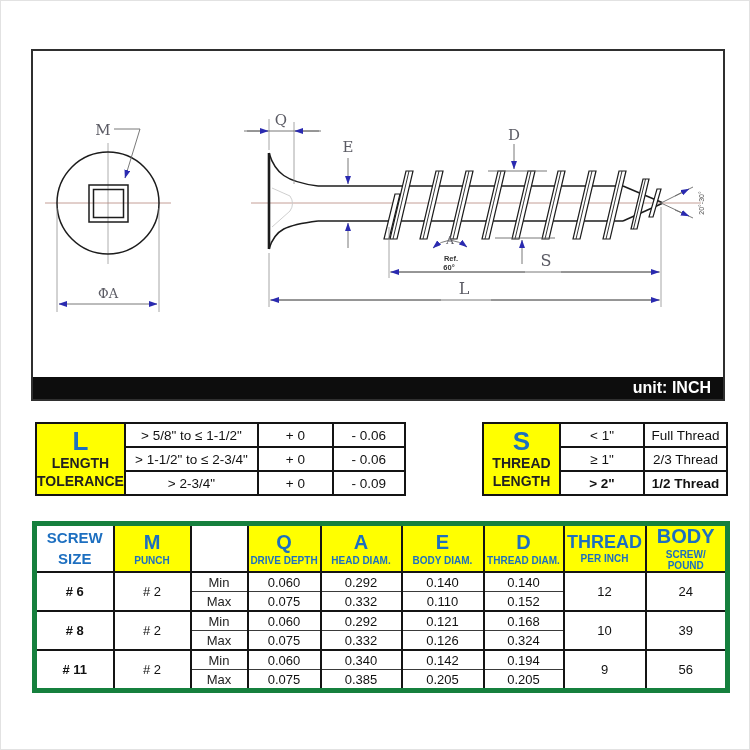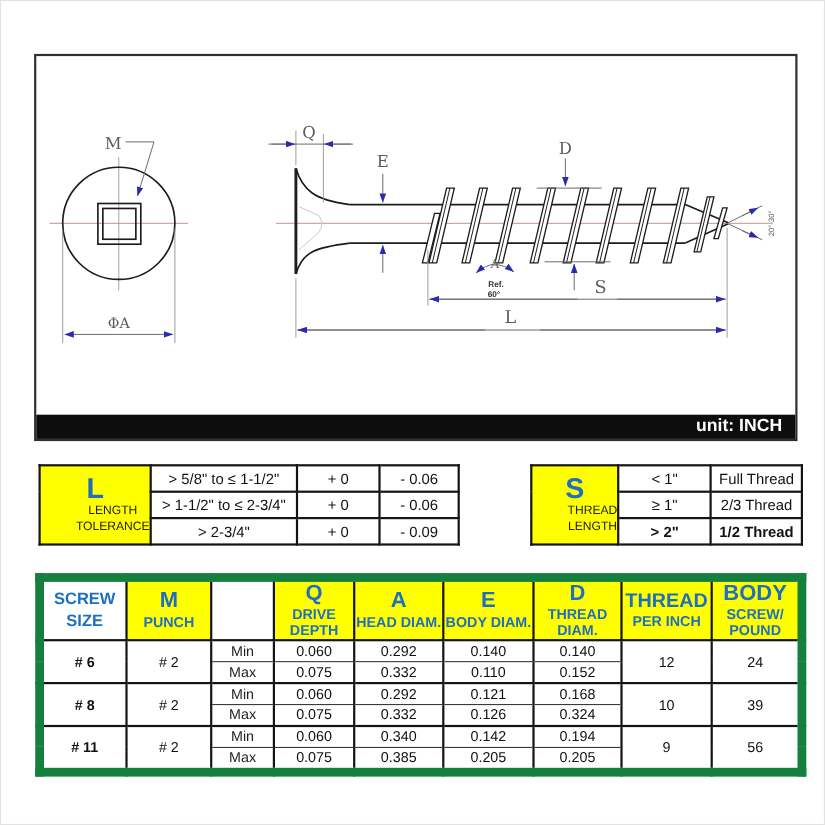--- a/index.html
+++ b/index.html
@@ -27,31 +27,31 @@
   .small-note{font-family:"Liberation Sans",sans-serif;fill:#333;font-weight:bold;}
 
   
   table{border-collapse:collapse;table-layout:fixed;}
   td{border:2px solid #141414;text-align:center;vertical-align:middle;padding:0;background:#fff;
      font-size:13.5px;color:#111;}
   .tol{position:absolute;top:421px;}
   .tol td{height:22px;}
   .ylab{background:#ffff00;}
   .sym{font-size:26px;font-weight:bold;color:#1d6fc0;line-height:1;}
-  .symcap{font-size:11px;font-weight:normal;color:#222;line-height:1.25;margin-top:1px;padding-left:32px;}
+  .symcap{font-size:14px;font-weight:bold;color:#222;line-height:1.25;margin-top:1px;}
   .bold{font-weight:bold;}
 
-  .spec{position:absolute;left:31px;top:520px;border:8px solid #15803d;}
+  .spec{position:absolute;left:31px;top:520px;border:5px solid #15803d;}
   .spec td{font-size:13px;}
   .hrow td{height:44px;}
   .drow td{height:18px;}
   .ycell{background:#ffff00;}
   .hletter{font-size:20px;font-weight:bold;color:#1d6fc0;line-height:1.05;}
   .hletter.mid{font-size:18px;}
-  .hcap{font-size:13px;font-weight:bold;color:#1d6fc0;line-height:1.1;margin-top:2px;}
+  .hcap{font-size:10px;font-weight:bold;color:#1d6fc0;line-height:1.1;margin-top:2px;}
   .screwhead{font-size:15px;font-weight:bold;color:#1d6fc0;line-height:1.35;}
   .c-size{font-size:14px;font-weight:bold;}
   .c-mm{font-size:11px;color:#222;}
   .thin-b{border-bottom:1px solid #3a3a3a;}
   .thin-t{border-top:1px solid #3a3a3a;}
 </style>
 </head>
 <body>
 
 <div class="canvas">

